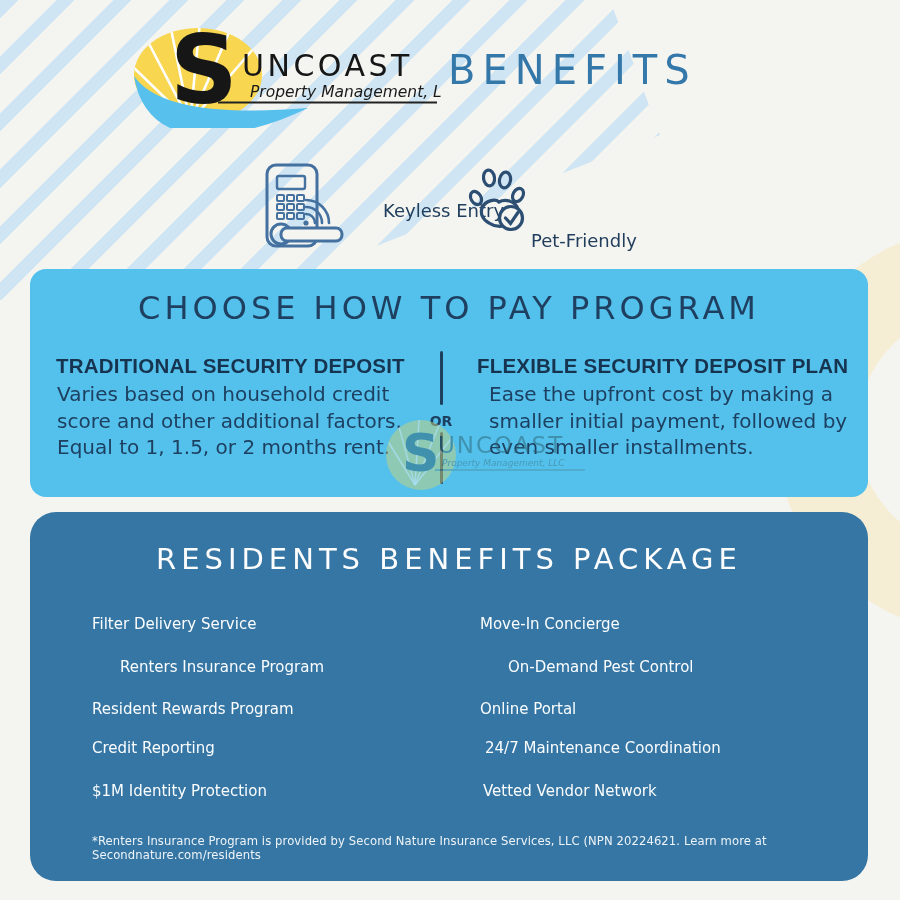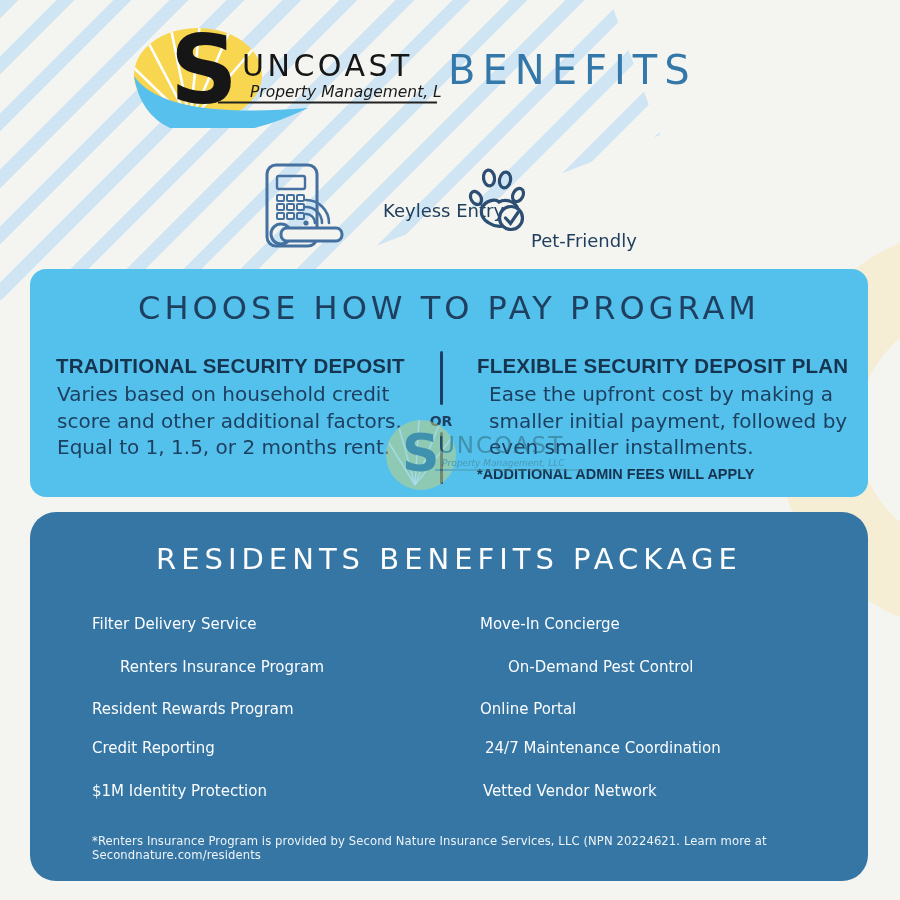--- a/index.html
+++ b/index.html
@@ -134,21 +134,20 @@
     <div>score and other additional factors.</div>
     <div>Equal to 1, 1.5, or 2 months rent.</div>
   </div>
 
   <div class="abs col-body right">
     <div>Ease the upfront cost by making a</div>
     <div>smaller initial payment, followed by</div>
     <div>even smaller installments.</div>
   </div>
 
-  <div class="abs admin-note">*ADDITIONAL ADMIN FEES WILL APPLY</div>
 
   <div class="abs vseg s1"></div>
   <div class="abs or-label">OR</div>
   <div class="abs vseg s2"></div>
 
   <svg class="abs watermark" width="210" height="80" viewBox="0 0 210 80">
     <circle cx="36" cy="40" r="35" fill="#c8d37e"></circle>
     <g stroke="rgba(255,255,255,0.75)" stroke-width="1.5">
       <line x1="30" y1="70" x2="4" y2="28"></line>
         <line x1="30" y1="70" x2="14" y2="12"></line>

